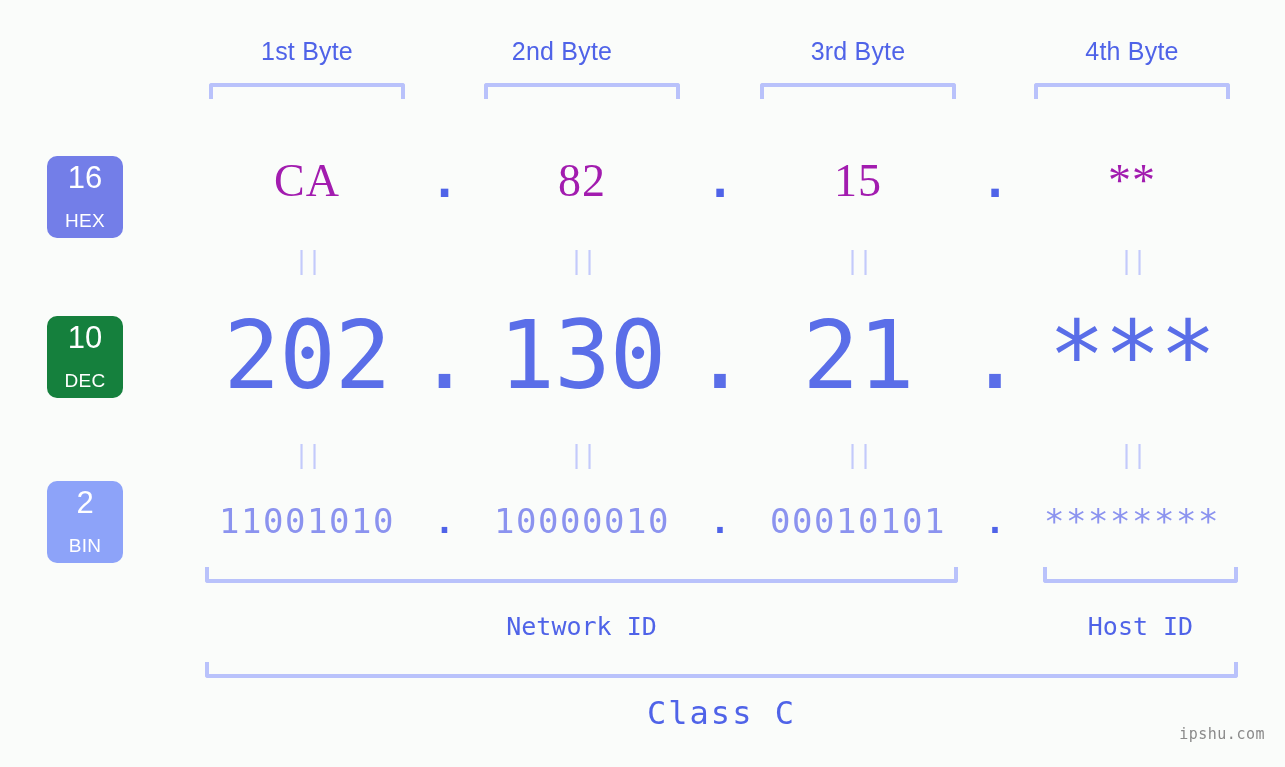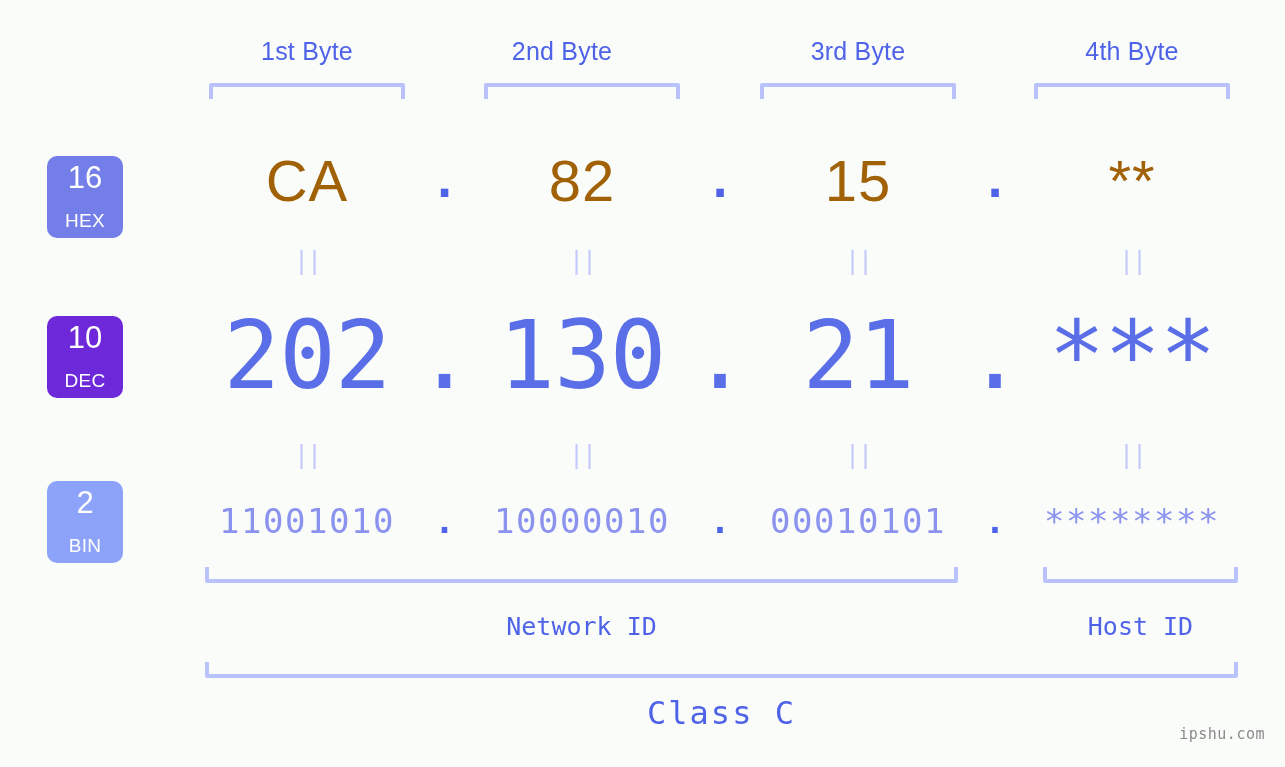--- a/index.html
+++ b/index.html
@@ -73,21 +73,21 @@
     line-height: 32px;
     font-weight: 400;
   }
   .badge .nm {
     font-size: 19px;
     line-height: 22px;
     font-weight: 400;
     letter-spacing: 0.3px;
   }
   .badge-hex { top: 156px; background: #737ee8; }
-  .badge-dec { top: 316px; background: #6d28d9; }
+  .badge-dec { top: 316px; background: #15803d; }
   .badge-bin { top: 481px; background: #8da3f9; }
 
   
   .row {
     position: absolute;
     left: 160px;
     width: 1125px;
     display: flex;
     align-items: center;
   }
@@ -97,24 +97,24 @@
     white-space: pre;
   }
   .dotcell {
     text-align: center;
     white-space: pre;
   }
 
   
   .row-hex { top: 145px; height: 72px; }
   .row-hex .cell {
-    font-family: Liberation Sans, sans-serif;
-    font-size: 58px;
+    font-family: Liberation Serif, serif;
+    font-size: 46px;
     line-height: 72px;
-    color: #a16207;
+    color: #a21caf;
     letter-spacing: 1px;
   }
   .row-hex .dotcell {
     font-family: "DejaVu Sans Mono", monospace;
     font-size: 46px;
     line-height: 72px;
     color: #4f63e8;
     font-weight: 700;
   }
 

